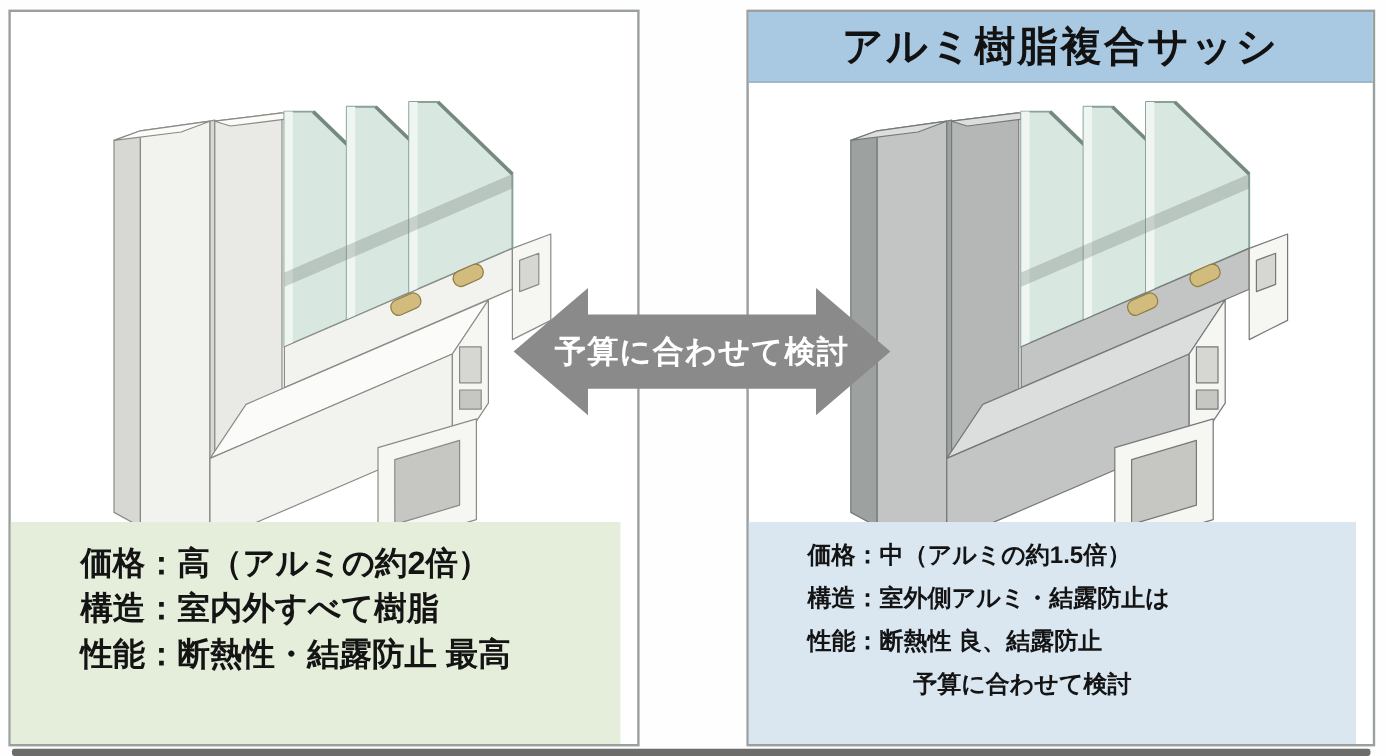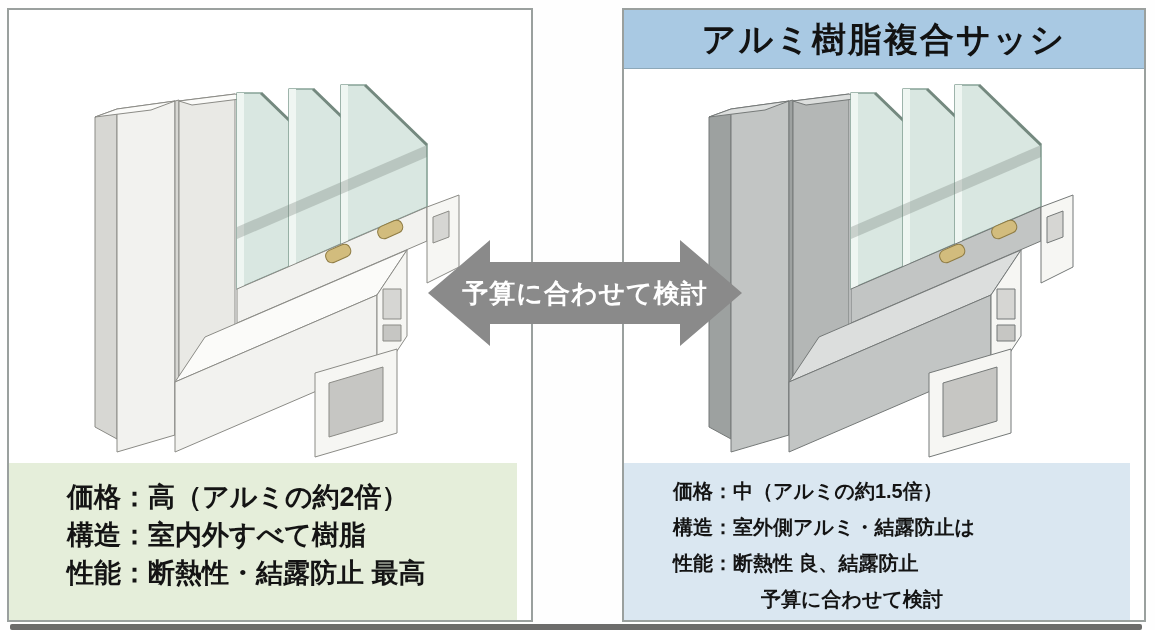--- a/index.html
+++ b/index.html
@@ -23,21 +23,21 @@
   .card--right .card__header{background:var(--blue-header,#a9c9e3)}
   .card__title{
     margin:0;font-size:34px;font-weight:bold;letter-spacing:2px;color:#121212;line-height:1;
   }
   .card__image{
     position:absolute;top:61px;left:0;right:0;height:394px;
     display:flex;align-items:flex-start;justify-content:center;overflow:hidden;
   }
   .card__image svg{margin-left:24px;margin-top:6px}
   .card__panel{
-    position:absolute;left:0;right:14px;bottom:0;height:157px;box-sizing:border-box;
+    position:absolute;left:0;right:14px;bottom:0;height:185px;box-sizing:border-box;
     font-weight:bold;color:#141414;
   }
   .card__panel--green{background:var(--green-panel,#e5eeda);padding:15px 6px 0 58px;font-size:27px;line-height:38px}
   .card__panel--blue {background:var(--blue-panel,#dae7f1); padding:10px 6px 0 49px;font-size:20px;line-height:36px}
   .spec-line{white-space:nowrap}
   .spec-line--indent{padding-left:88px}
   
   .arrow-wrap{position:absolute;left:428px;top:240px;width:314px;height:106px;z-index:6}
   .arrow-wrap svg{position:absolute;left:0;top:0}
   .arrow-shape{fill:var(--arrow-gray,#8a8a8a)}

